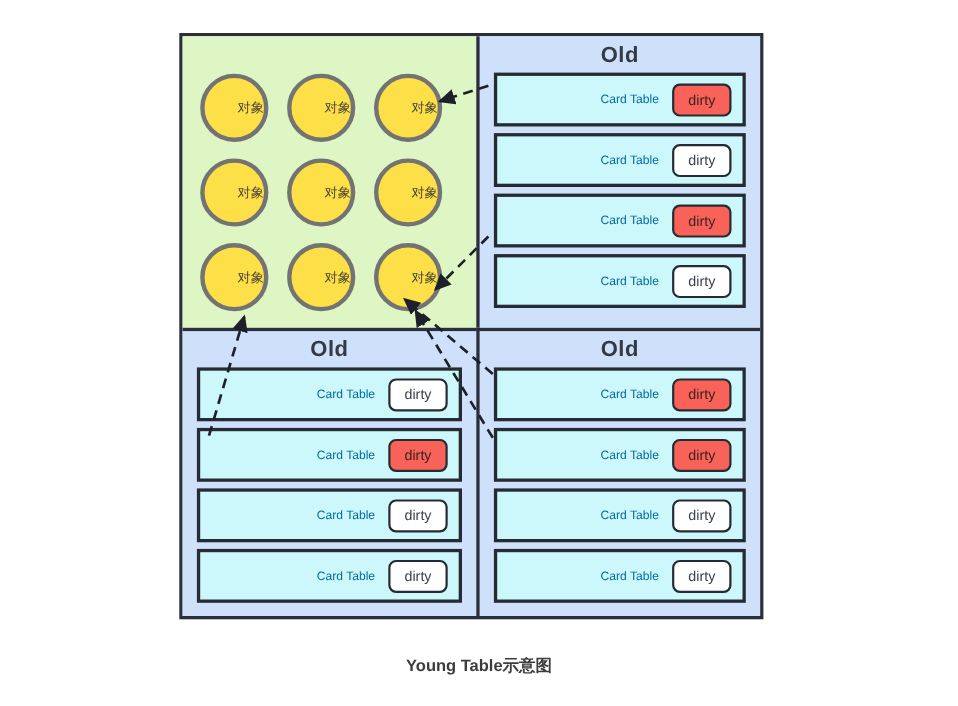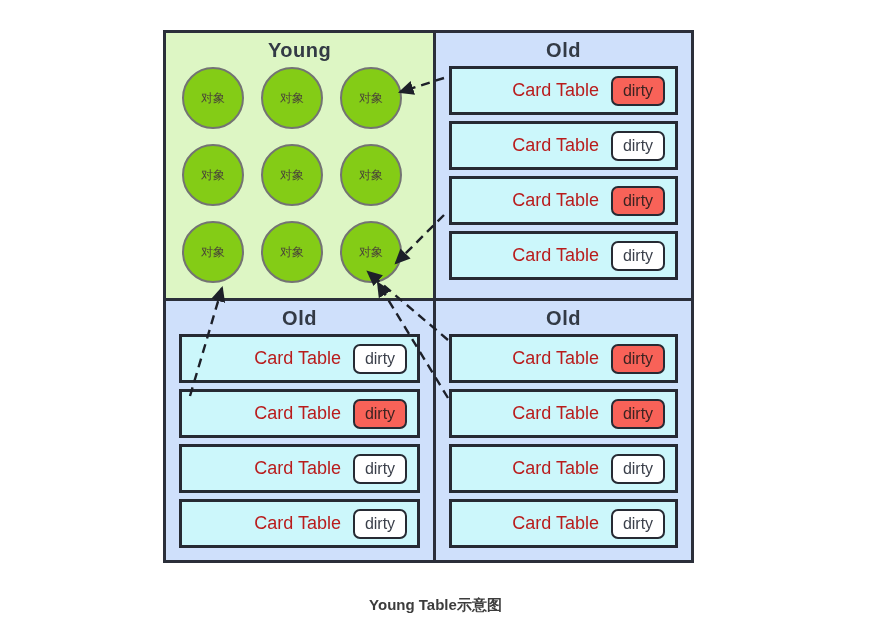--- a/index.html
+++ b/index.html
@@ -67,25 +67,25 @@
     display: grid;
     grid-template-columns: repeat(3, 62px);
     grid-template-rows: repeat(3, 62px);
     column-gap: 17px;
     row-gap: 15px;
   }
   .obj-circle {
     width: 62px;
     height: 62px;
     border-radius: 50%;
-    background: #84cc16;
-    border: 2px solid #737373;
+    background: #fde047;
+    border: 4px solid #737373;
     display: flex;
     align-items: center;
-    justify-content: center;
+    justify-content: flex-end;
     font-size: 12px;
     color: #4a4438;
     box-sizing: border-box;
   }
 
   
   .card-list {
     position: absolute;
     left: 13px;
     top: 33px;
@@ -100,33 +100,33 @@
     box-sizing: border-box;
     background: #ccf7fb;
     border: 3px solid #262a33;
     display: flex;
     align-items: center;
     justify-content: flex-end;
     padding-right: 10px;
     gap: 12px;
   }
   .card-label {
-    font-size: 18px;
-    color: #b91c1c;
+    font-size: 11px;
+    color: #0369a1;
   }
   .badge {
     min-width: 54px;
     height: 30px;
     box-sizing: border-box;
     border: 2.5px solid #262a33;
     border-radius: 7px;
     display: flex;
     align-items: center;
     justify-content: center;
-    font-size: 16px;
+    font-size: 13px;
     color: #3a3f4a;
     background: #ffffff;
     padding: 0 6px;
   }
   .badge.dirty-on {
     background: #f86258;
     color: #3b2321;
   }
 
   
@@ -150,21 +150,20 @@
   }
 </style>
 </head>
 <body>
 
 <div id="diagram-root">
 
   <div class="frame">
 
     <div class="quad young">
-      <div class="quad-title">Young</div>
       <div class="obj-grid" id="young-objects">
           <div class="obj-circle">
             <span>对象</span>
           </div>
           <div class="obj-circle">
             <span>对象</span>
           </div>
           <div class="obj-circle">
             <span>对象</span>
           </div>

